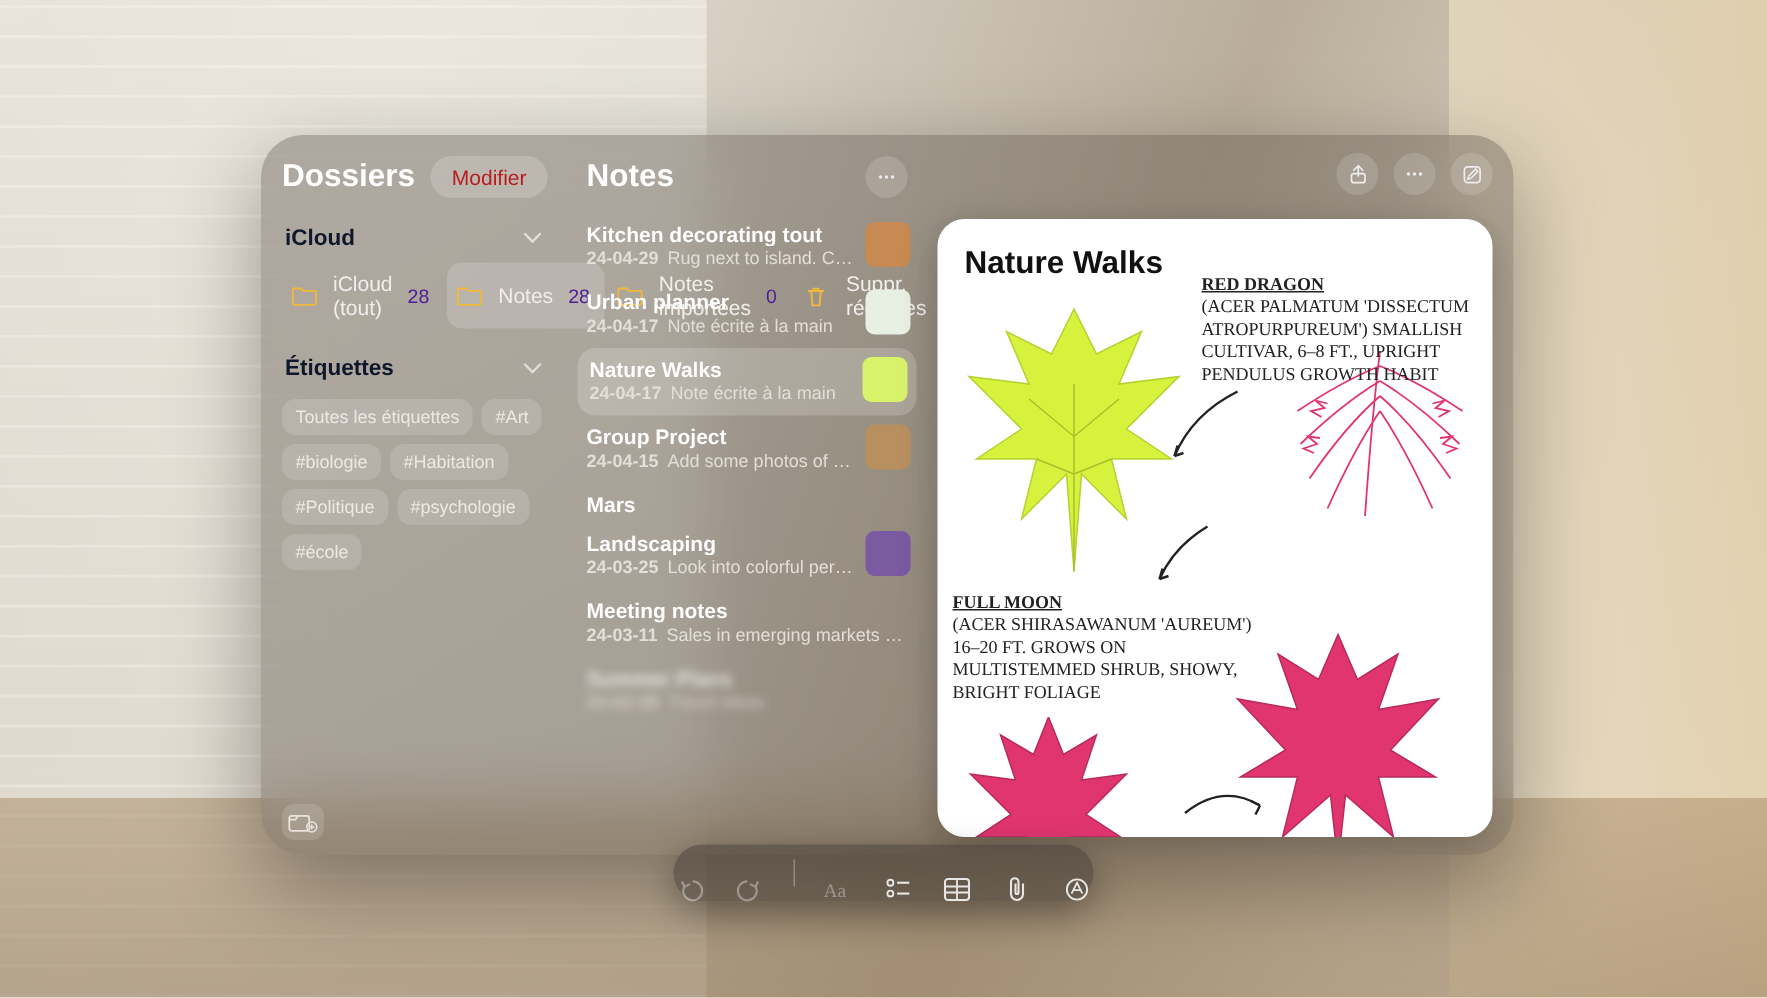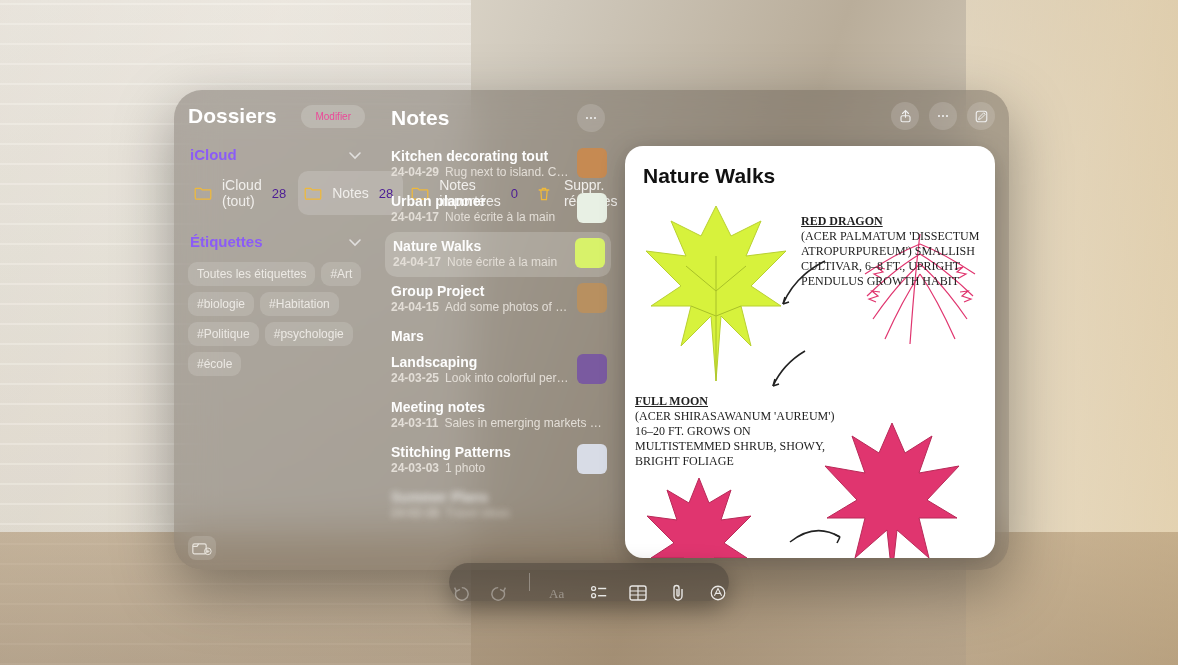--- a/index.html
+++ b/index.html
@@ -25,22 +25,22 @@
     box-shadow: 0 20px 60px rgba(0,0,0,0.35);
     display: flex;
     overflow: hidden;
     color: #fff;
   }
 
   
   .sidebar { width: 205px; flex: 0 0 205px; padding: 14px 10px 10px 14px; display:flex; flex-direction:column; }
   .sb-head { display:flex; align-items:center; justify-content:space-between; margin-bottom:14px; padding-right:4px;}
   .sb-title { font-size: 21px; font-weight:700; }
-  .modify-btn { background: rgba(255,255,255,0.18); border:none; color:#ec4899; font-size:10px; padding:6px 14px; border-radius:14px; }
-  .section-head { display:flex; justify-content:space-between; align-items:center; font-size:15px; font-weight:600; color:#8b5cf6; padding:4px 6px 8px 2px;}
+  .modify-btn { background: rgba(255,255,255,0.18); border:none; color:#b91c1c; font-size:14px; padding:6px 14px; border-radius:14px; }
+  .section-head { display:flex; justify-content:space-between; align-items:flex-start; font-size:15px; font-weight:600; color:#0f172a; padding:4px 6px 8px 2px;}
   .chev { width:16px;height:16px; opacity:.8;}
   .folders { display:flex; gap:2px; }
   .folder { display:flex; align-items:center; gap:10px; padding:6px 10px 6px 6px; border-radius:10px; font-size:14px;}
   .folder.selected { background: rgba(255,255,255,0.16);}
   .folder .ficon { width:18px; height:14px; flex:0 0 18px;}
   .folder .fname { flex:1; color:#f0eeeb;}
   .folder .fcount { color:#4c1d95; font-size:13px;}
   .tags-section { margin-top:14px;}
   .tag-wrap { display:flex; flex-wrap:wrap; gap:6px; padding-top:4px;}
   .tag { background: rgba(255,255,255,0.14); color:#ece9e4; font-size:12px; padding:5px 9px; border-radius:9px;}
@@ -240,27 +240,20 @@
       <div class="note-sub"><span class="date">24-03-25</span><span>Look into colorful pere…</span></div>
     </div>
           <div class="thumb" style="background:#7a5aa0"></div>
         </div>
         <div class="note-row">
           <div class="note-text">
       <div class="note-title">Meeting notes</div>
       <div class="note-sub"><span class="date">24-03-11</span><span>Sales in emerging markets are…</span></div>
     </div>
         </div>
-        <div class="note-row">
-          <div class="note-text">
-      <div class="note-title">Stitching Patterns</div>
-      <div class="note-sub"><span class="date">24-03-03</span><span>1 photo</span></div>
-    </div>
-          <div class="thumb" style="background:#d8dce6"></div>
-        </div>
       </div>
     <div class="note-row blurred-row">
       <div class="note-text">
         <div class="note-title">Summer Plans</div>
         <div class="note-sub"><span class="date">24-02-28</span><span>Travel ideas</span></div>
       </div>
     </div>
 
   </section>
 
@@ -318,21 +311,21 @@
       </svg>
       <svg class="leaf" style="left:140px; top:200px;" width="50" height="50" viewBox="0 0 50 50">
         <path d="M40 5 Q18 18 8 40" stroke="#222" stroke-width="1.6" fill="none"></path>
         <path d="M8 40 l6 -2 M8 40 l2 -7" stroke="#222" stroke-width="1.6" fill="none"></path>
       </svg>
       <svg class="leaf" style="left:160px; bottom:6px;" width="60" height="40" viewBox="0 0 60 40">
         <path d="M5 30 Q30 10 55 25" stroke="#222" stroke-width="1.6" fill="none"></path>
         <path d="M55 25 l-6 -3 M55 25 l-3 6" stroke="#222" stroke-width="1.6" fill="none"></path>
       </svg>
 
-      <div class="handwrite hw-block" style="left:176px; top:36px; width:190px;margin-top:32px;">
+      <div class="handwrite hw-block" style="left:176px; top:36px; width:190px;">
         <span class="hw-underline">RED DRAGON</span><br>
         <span>(ACER PALMATUM 'DISSECTUM ATROPURPUREUM') SMALLISH CULTIVAR, 6–8 FT., UPRIGHT PENDULUS GROWTH HABIT</span>
       </div>
       <div class="handwrite hw-block" style="left:10px; top:248px; width:210px;">
         <span class="hw-underline">FULL MOON</span><br>
         <span>(ACER SHIRASAWANUM 'AUREUM') 16–20 FT. GROWS ON MULTISTEMMED SHRUB, SHOWY, BRIGHT FOLIAGE</span>
       </div>
     </div>
   </section>
 </div>

